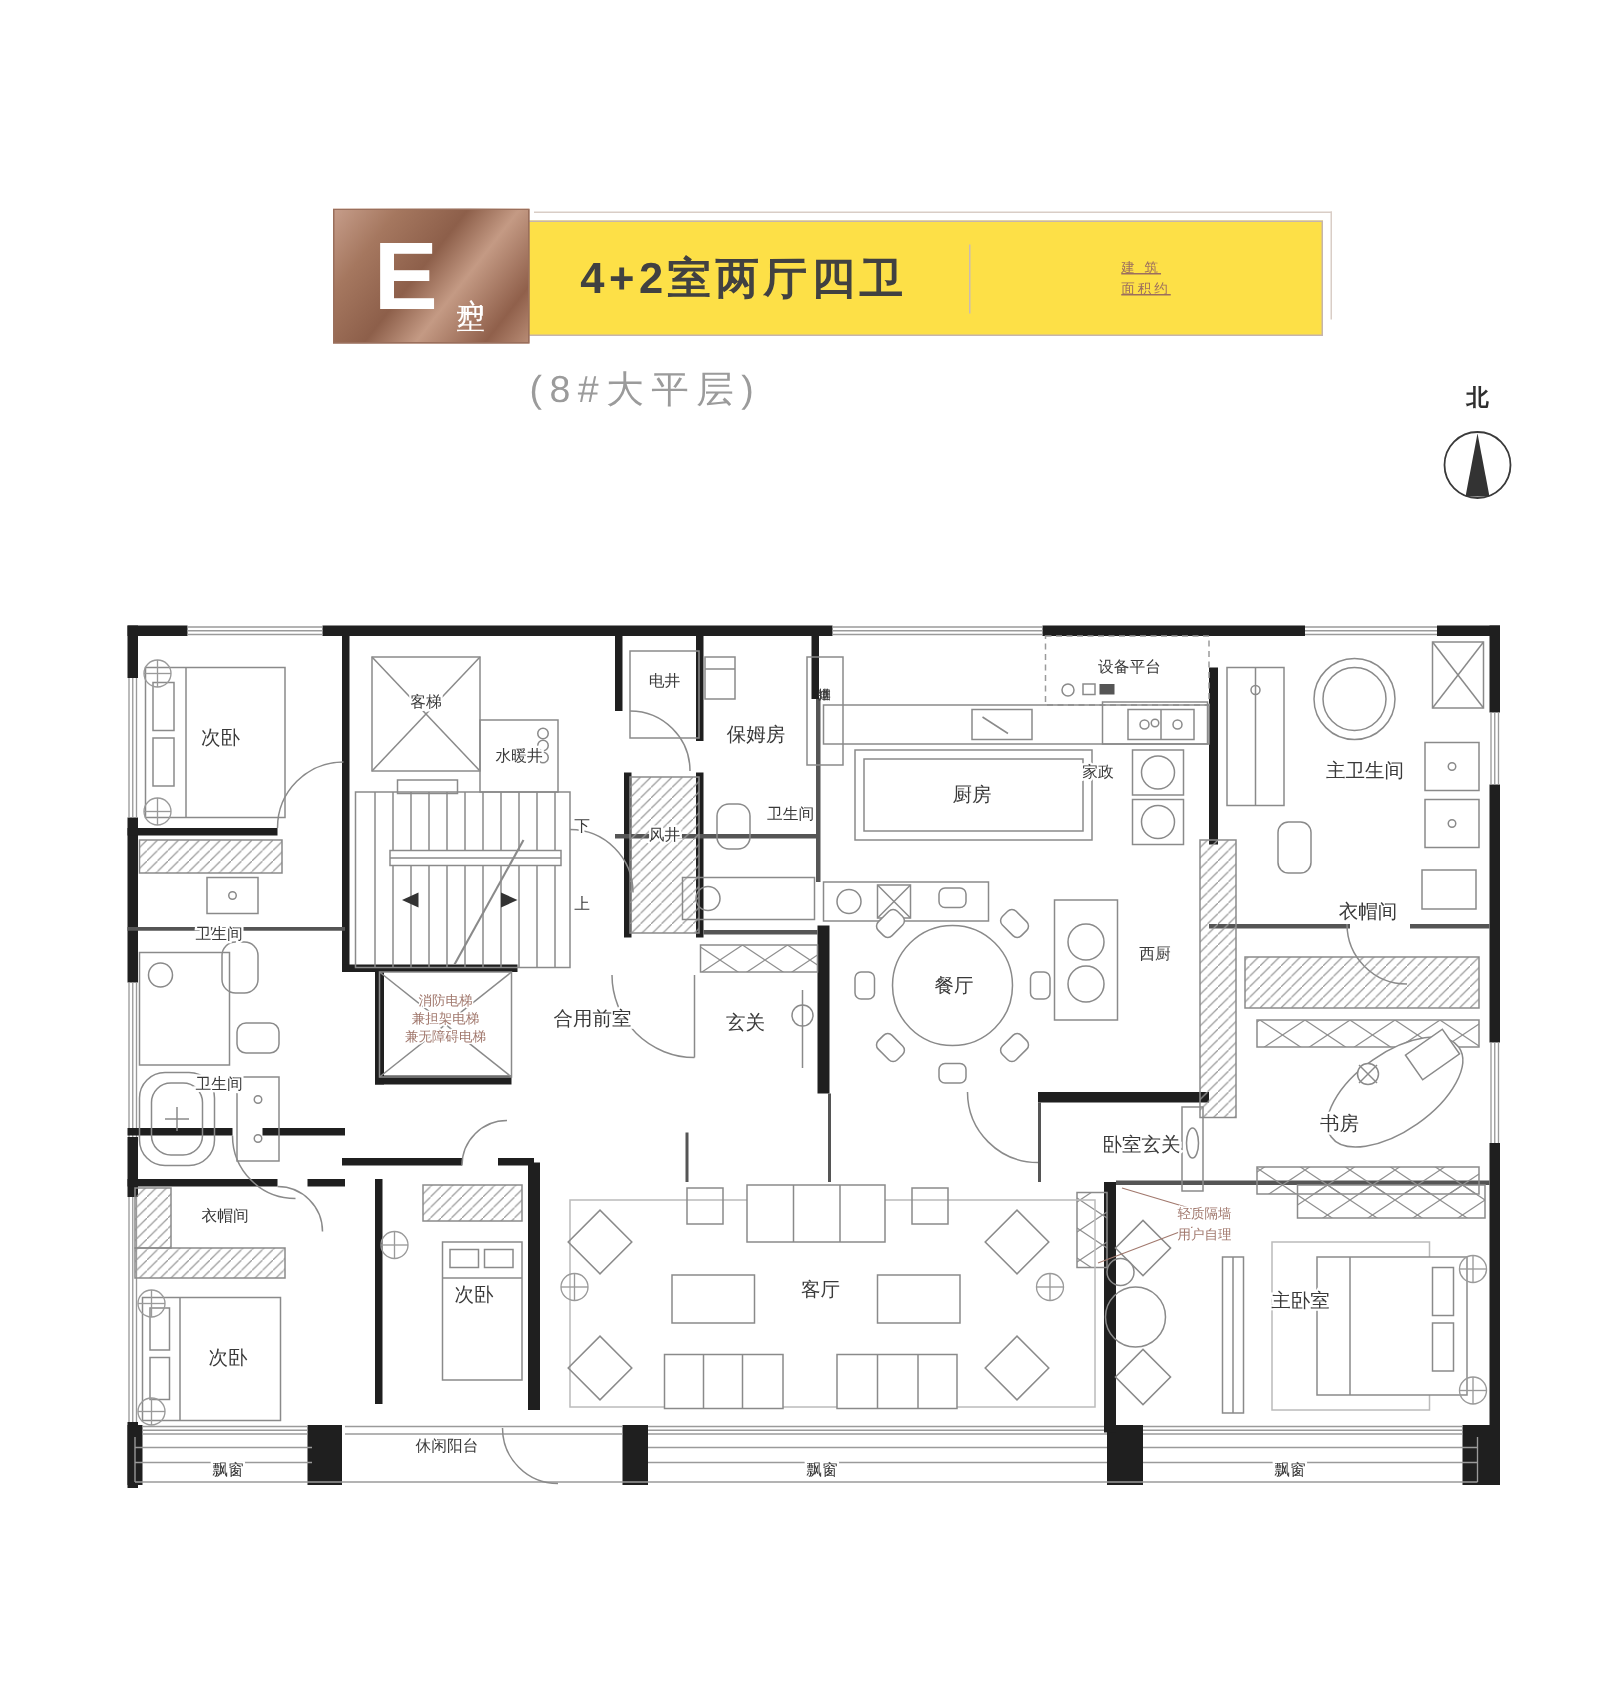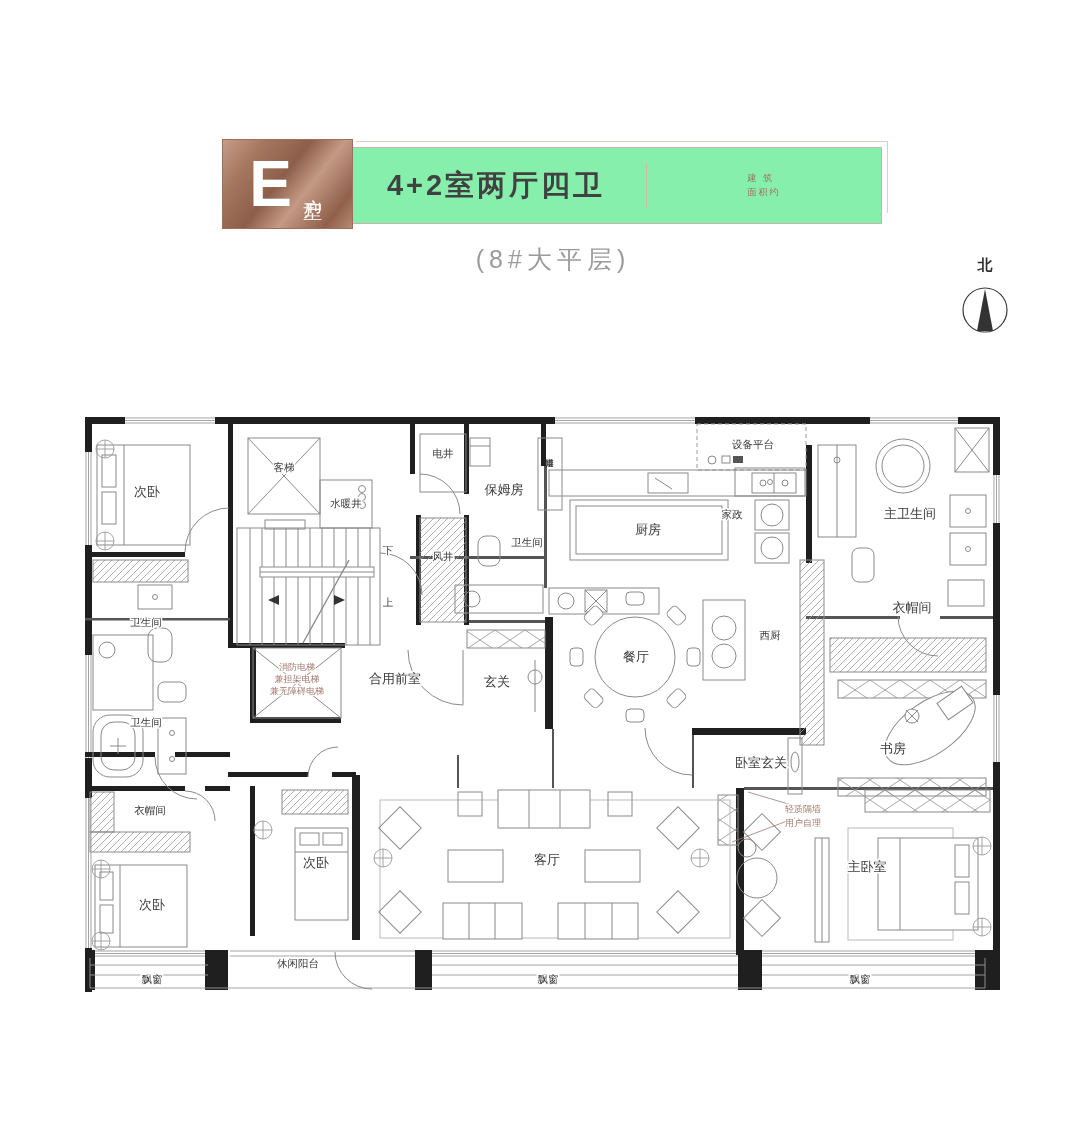--- a/index.html
+++ b/index.html
@@ -4,32 +4,32 @@
 <style>
   html,body{margin:0;padding:0;background:#fff;}
   #stage{position:relative;width:1080px;height:1132px;background:#fff;overflow:hidden;
          font-family:"Liberation Sans","DejaVu Sans",sans-serif;}
   
   .ebox{position:absolute;left:222px;top:139px;width:131px;height:90px;z-index:3;
         background:linear-gradient(128deg,#c79e8b 0%,#a5775f 22%,#8d5f4a 45%,#c49a84 62%,#90604b 85%,#b98d76 100%);
         display:flex;align-items:center;justify-content:center;box-shadow:0 0 0 1px #9a6f5c inset;}
   .ebox .E{color:#fff;font-size:64px;font-weight:bold;line-height:1;margin-right:8px;}
   .ebox .vert{writing-mode:vertical-rl;color:#fff;font-size:19px;letter-spacing:4px;margin-top:6px;}
-  .spec{position:absolute;left:345px;top:147px;width:535px;height:75px;background:#86efac;
+  .spec{position:absolute;left:345px;top:147px;width:535px;height:75px;background:#fde047;
         border:1px solid #c6b5ac;z-index:2;display:flex;align-items:center;}
   .spec::before{content:"";position:absolute;left:10px;top:-7px;right:-7px;bottom:10px;
         border-top:1px solid #d9cdc6;border-right:1px solid #d9cdc6;pointer-events:none;}
   .spec .layout{flex:0 0 300px;text-align:center;font-size:29px;font-weight:bold;color:#414141;letter-spacing:3px;}
   .spec .div{width:1px;height:46px;background:#c9bcb4;}
-  .spec .area{flex:1;display:flex;align-items:center;justify-content:center;gap:8px;color:#9c6e5e;}
+  .spec .area{flex:1;display:flex;align-items:center;justify-content:center;gap:8px;color:#9c6e5e;text-decoration:underline;}
   .spec .alab{font-size:9px;line-height:1.5;letter-spacing:2px;text-align:justify;}
   .spec .anum{font-size:44px;font-weight:bold;letter-spacing:1px;}
   .spec .aunit{font-size:30px;font-weight:bold;}
   .spec sup{font-size:16px;font-weight:bold;}
-  .subtitle{position:absolute;left:353px;top:243px;width:400px;text-align:center;
+  .subtitle{position:absolute;left:353px;top:243px;width:400px;text-align:left;
         font-size:25px;color:#9b9b9b;letter-spacing:5px;font-weight:300;}
   .compass{position:absolute;left:952px;top:256px;width:66px;text-align:center;z-index:2;}
   .compass .n{font-size:15px;color:#2f2f2f;font-weight:bold;}
   
   svg{position:absolute;left:0;top:0;}
   .wall{fill:#1f1f1f;}
   .tw{fill:#555;}
   .furn{stroke:#8a8a8a;stroke-width:1;fill:none;}
   .furnw{stroke:#8a8a8a;stroke-width:1;fill:#fff;}
   .sill{stroke:#9a9a9a;stroke-width:0.9;}

